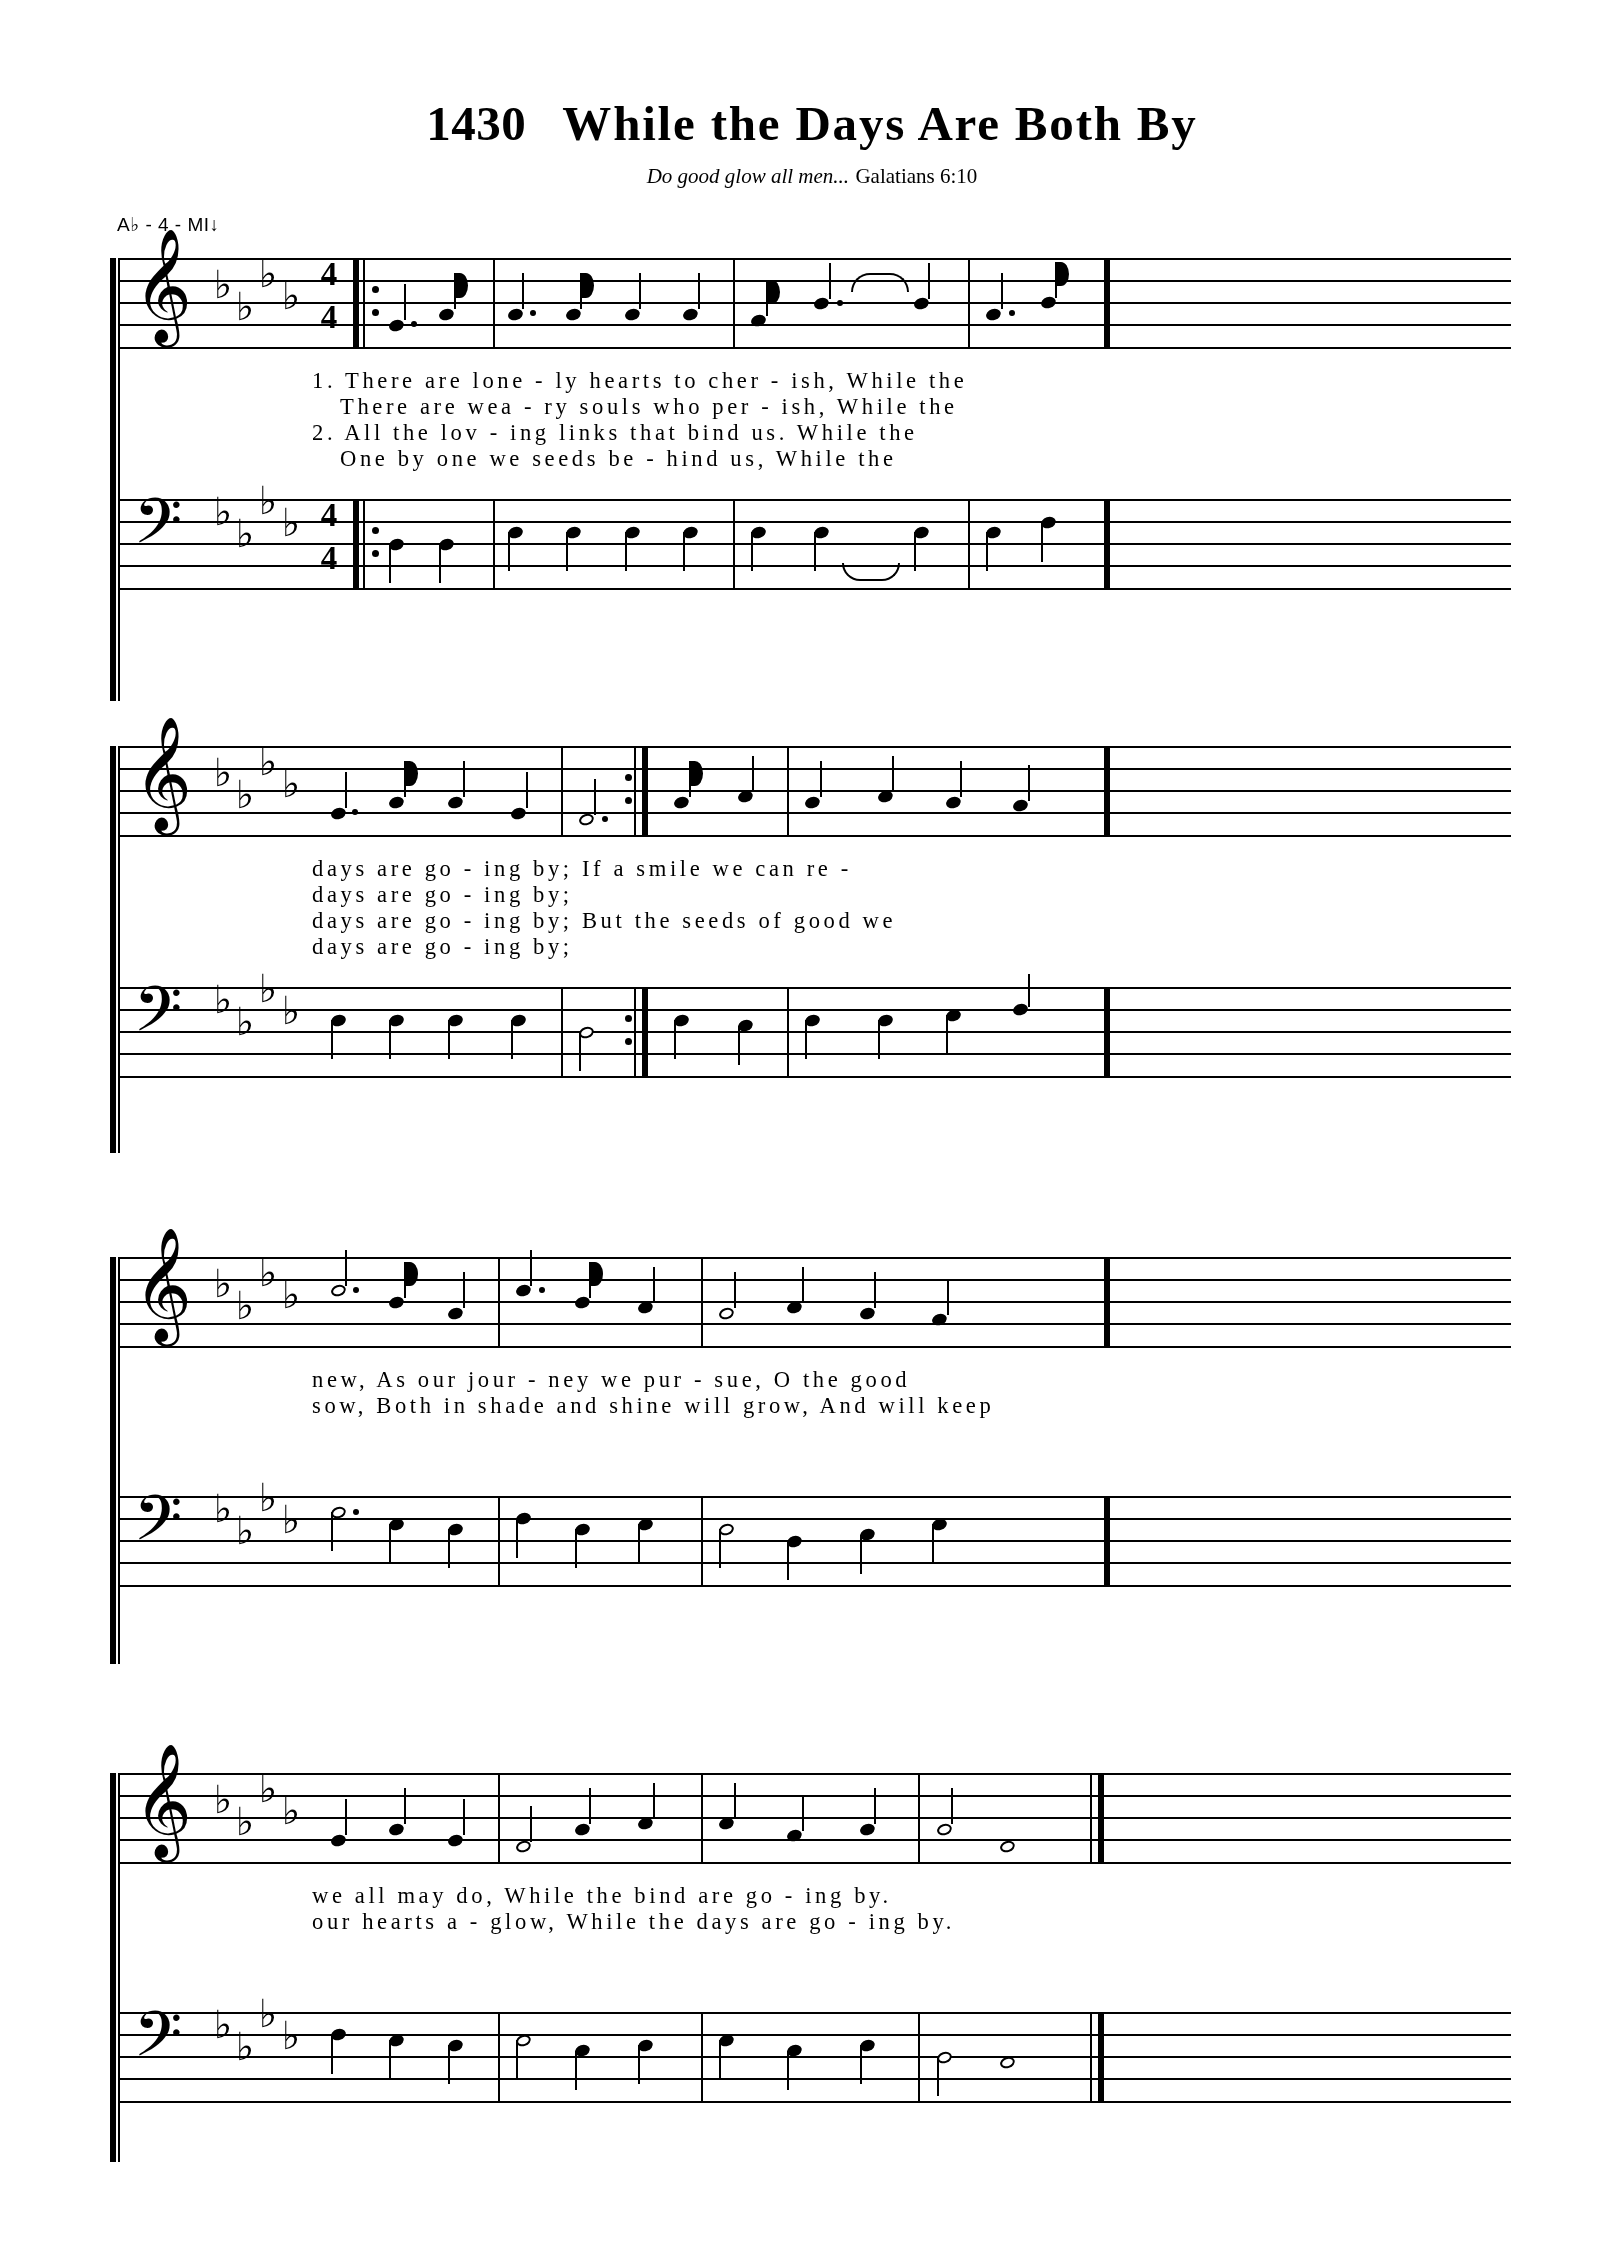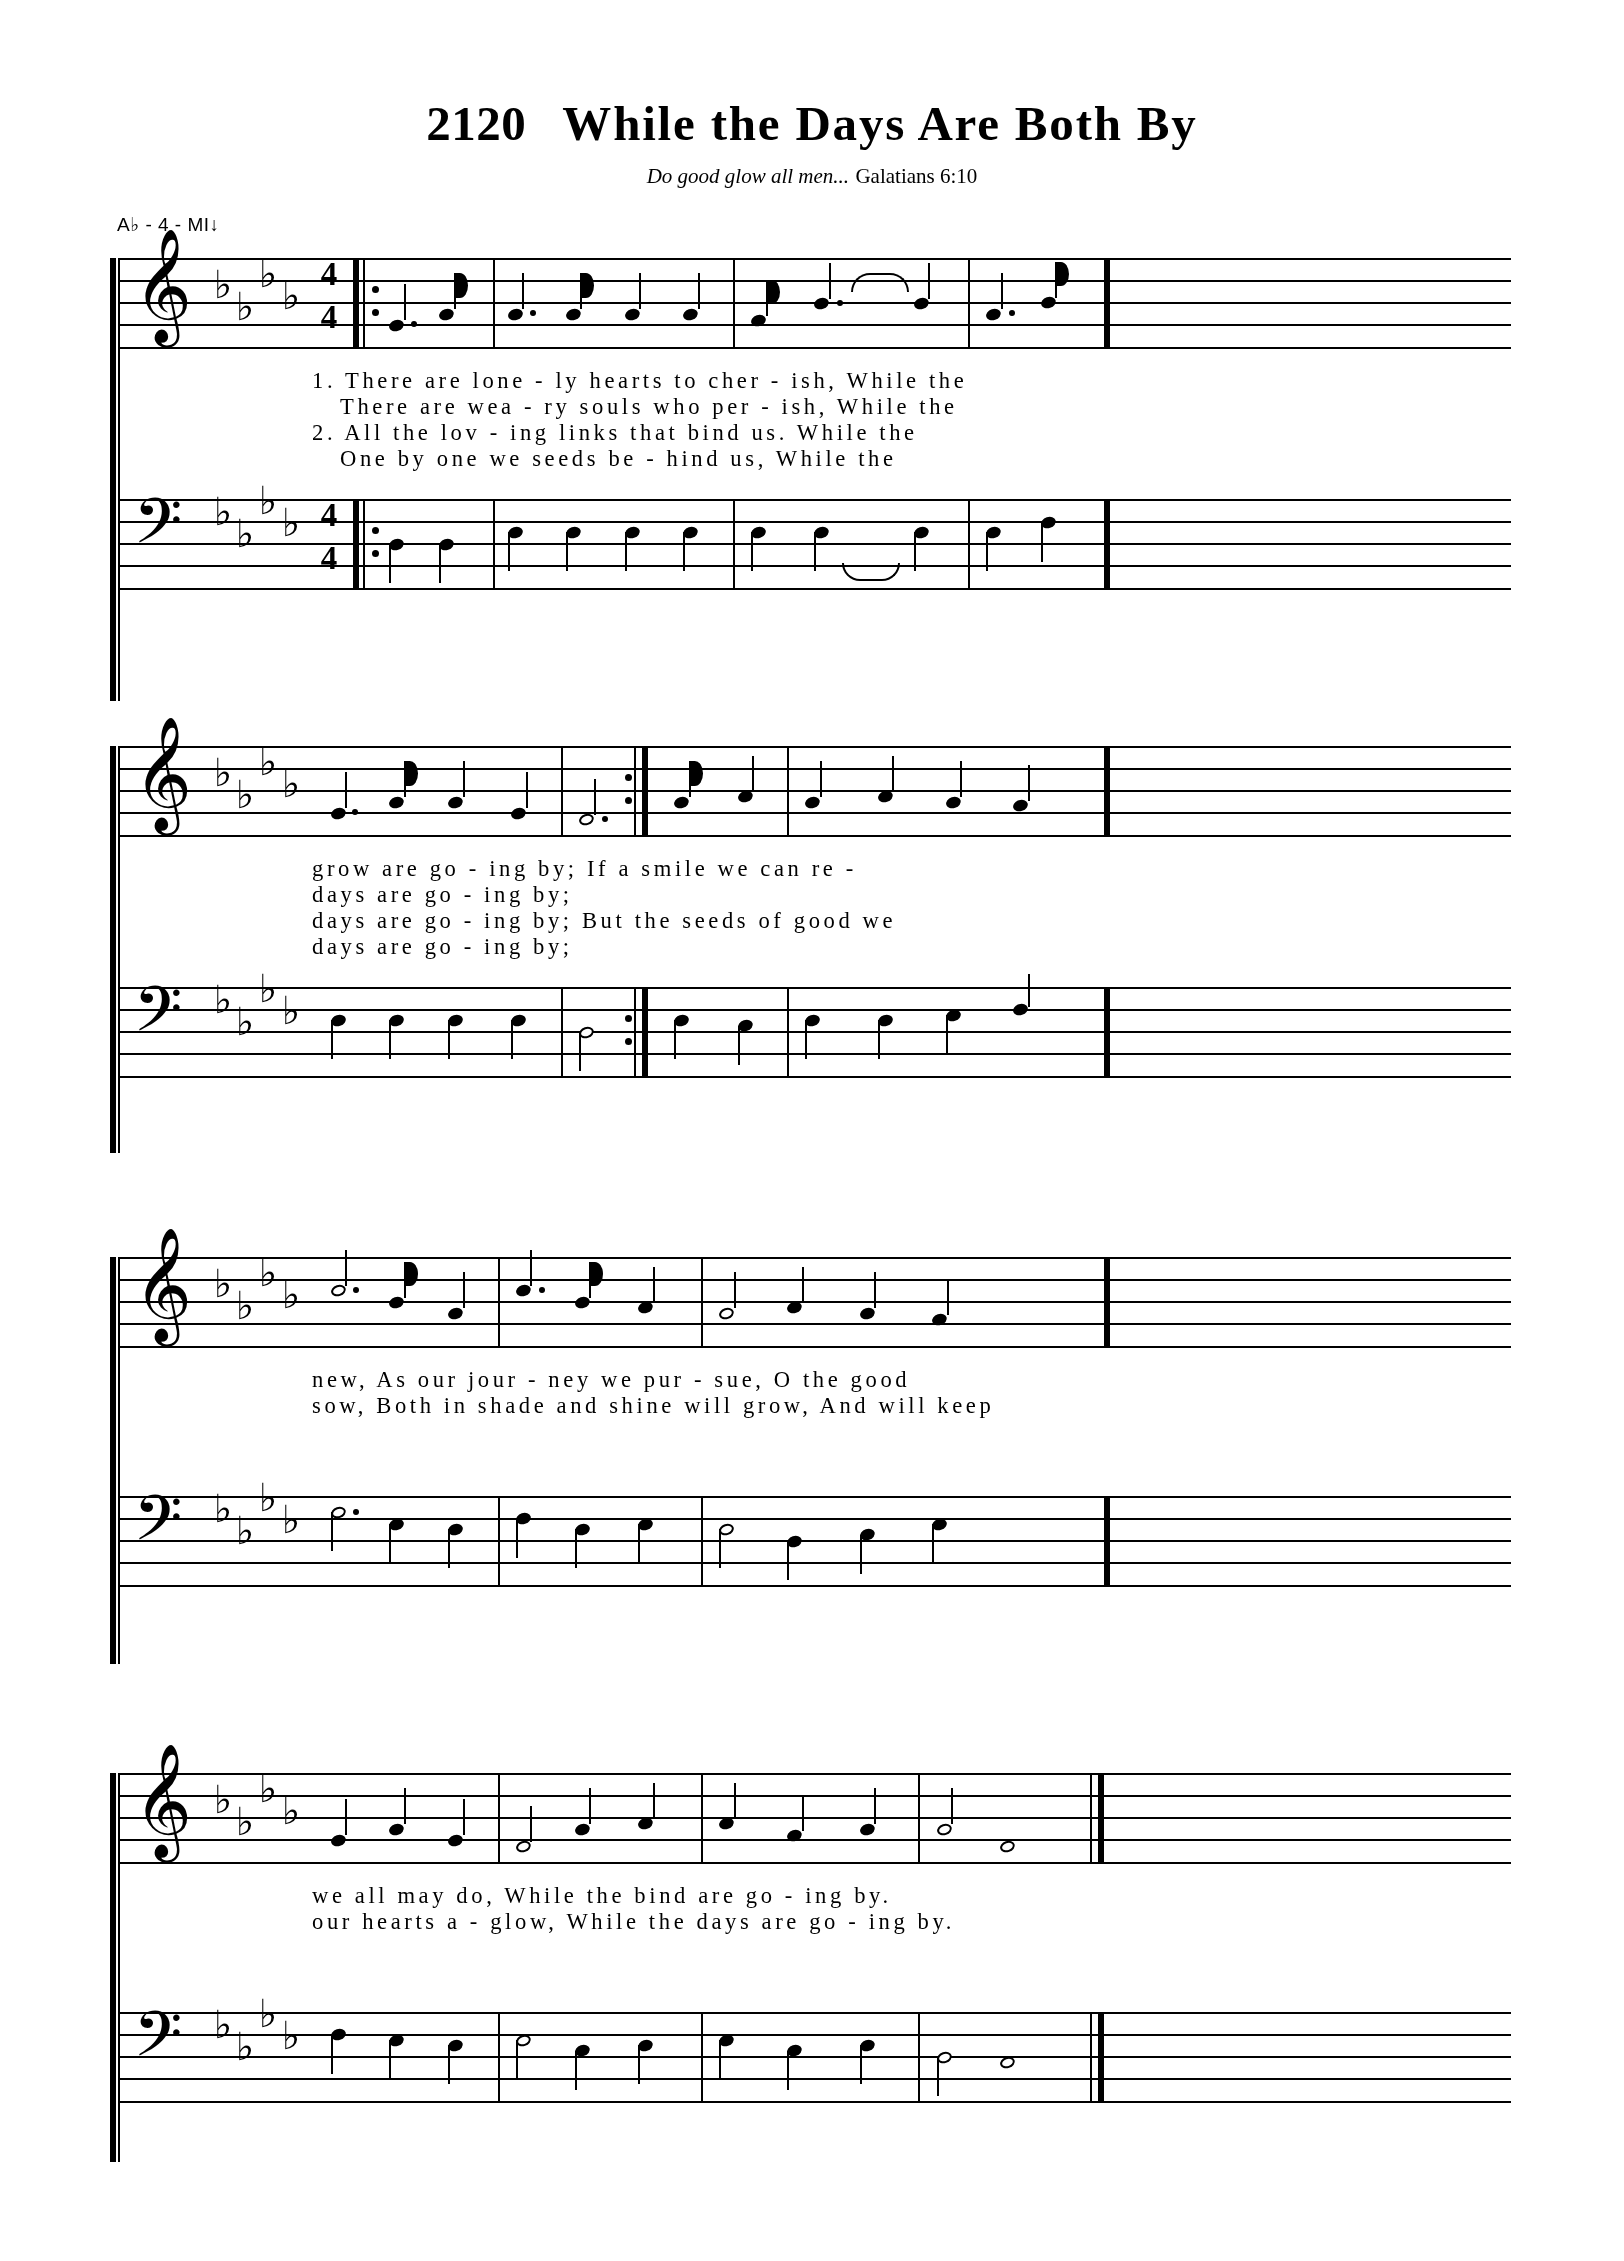--- a/index.html
+++ b/index.html
@@ -219,21 +219,21 @@
     transform: none;
   }
 </style>
 </head>
 <body>
 
 <div id="page">
 
   <div class="header">
     <div class="title-line">
-      <span class="hymn-number">2120</span><span class="hymn-title">While the Days Are Both By</span>
+      <span class="hymn-number">1430</span><span class="hymn-title">While the Days Are Both By</span>
     </div>
     <div class="scripture">
       <span class="quote">Do good glow all men...</span><span class="ref">Galatians 6:10</span>
     </div>
   </div>
 
   <div class="keyline">A♭ - 4 - MI↓</div>
 
   <div class="system sys1">
     <div class="staff-block">
@@ -449,21 +449,21 @@
         <div class="note" style="left:828px; top:51px;"></div>
         <div class="stem" style="left:842px; top:15.4px; height:36px;"></div>
         <div class="note" style="left:895px; top:54px;"></div>
         <div class="stem" style="left:910px; top:19px; height:36px;"></div>
 
         <div class="barline thick" style="left:986px;"></div>
       </div>
 
       <div class="lyrics" style="margin-top:20px; margin-left:194px;">
         <div class="lyric-line">
-          <span class="word left" style="left:0px; letter-spacing:3.6px;">grow    are    go  -  ing      by;        If      a     smile   we     can     re -</span>
+          <span class="word left" style="left:0px; letter-spacing:3.6px;">days    are    go  -  ing      by;        If      a     smile   we     can     re -</span>
         </div>
         <div class="lyric-line">
           <span class="word left" style="left:0px; letter-spacing:3.6px;">days    are    go  -  ing      by;</span>
         </div>
         <div class="lyric-line">
           <span class="word left" style="left:0px; letter-spacing:3.6px;">days    are    go  -  ing      by;        But    the    seeds   of     good    we</span>
         </div>
         <div class="lyric-line">
           <span class="word left" style="left:0px; letter-spacing:3.6px;">days    are    go  -  ing      by;</span>
         </div>

